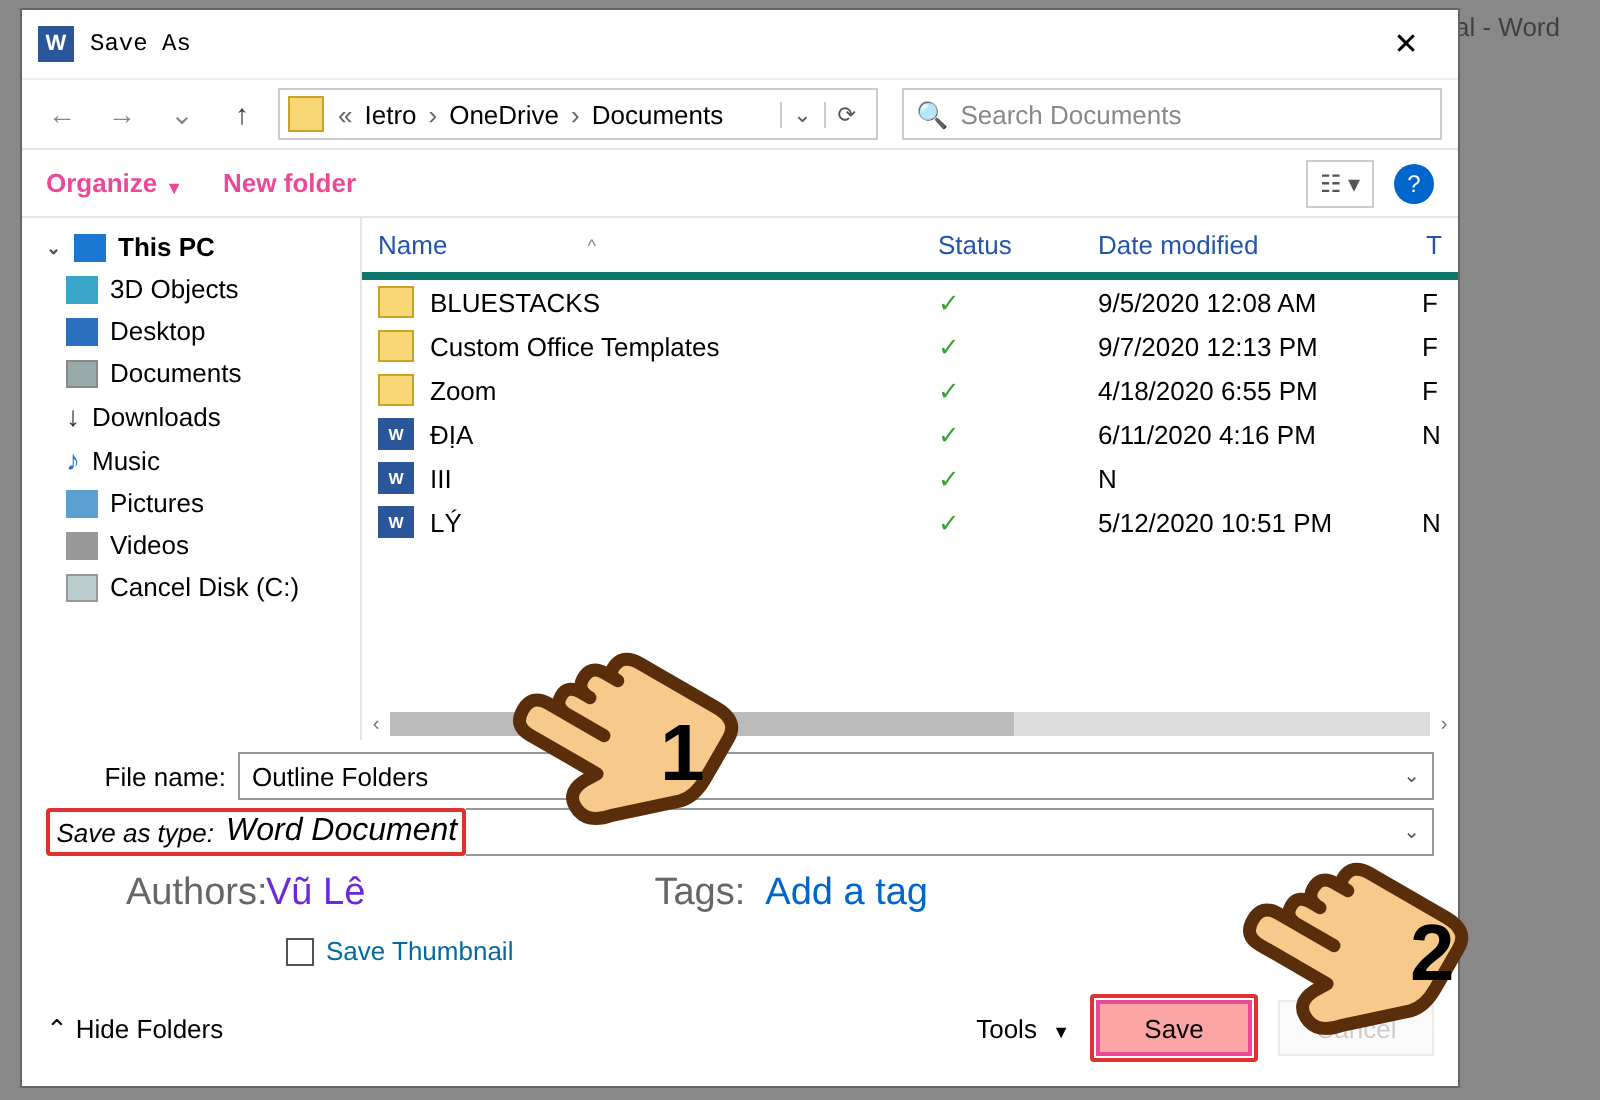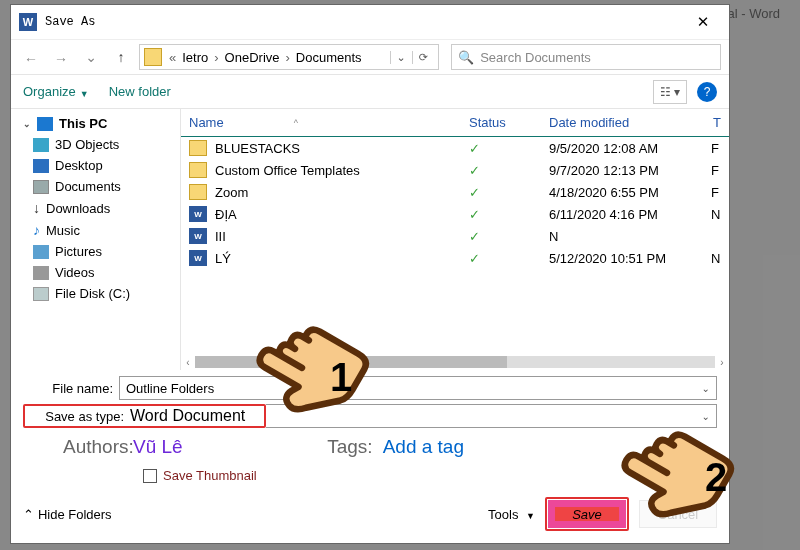--- a/index.html
+++ b/index.html
@@ -17,21 +17,21 @@
   .nav-arrow.enabled { color: #333; }
   .breadcrumb { flex: 0 0 auto; width: 300px; height: 26px; border: 1px solid #ccc; display: flex; align-items: center; font-size: 13px; padding: 0 4px; }
   .bc-icon { width: 18px; height: 18px; background: #f8d775; border: 1px solid #caa22a; margin-right: 4px; }
   .bc-seg { padding: 0 3px; cursor: pointer; }
   .bc-chev { padding: 0 3px; color: #666; }
   .bc-drop { margin-left: auto; display: flex; align-items: center; }
   .bc-drop span { padding: 0 6px; border-left: 1px solid #ccc; font-size: 11px; color: #555; cursor: pointer; }
   .search-box { flex: 1; height: 26px; border: 1px solid #ccc; margin-left: 6px; display: flex; align-items: center; padding: 0 6px; font-size: 13px; color: #888; }
   .search-icon { margin-right: 6px; font-size: 13px; }
   .toolbar { height: 34px; display: flex; align-items: center; padding: 0 12px; gap: 20px; border-bottom: 1px solid #e5e5e5; }
-  .tool-link { color: #0f766e; font-size: 13px; cursor: pointer; display: flex; align-items: flex-end; }
+  .tool-link { color: #ec4899; font-size: 13px; cursor: pointer; display: flex; align-items: flex-end; font-weight: bold; }
   .tool-drop { margin-left: 4px; font-size: 9px; }
   .tool-right { margin-left: auto; display: flex; align-items: center; gap: 10px; }
   .view-icon { width: 34px; height: 24px; border: 1px solid #ccc; font-size: 12px; display: flex; align-items: center; justify-content: center; color: #555; cursor: pointer; }
   .help-icon { width: 20px; height: 20px; border-radius: 50%; background: #0066cc; color: #fff; font-size: 12px; display: flex; align-items: center; justify-content: center; cursor: pointer; }
   .body-area { flex: 1; display: flex; min-height: 0; }
   .sidebar { width: 170px; border-right: 1px solid #e5e5e5; overflow: hidden; padding: 4px 0; }
   .side-item { font-size: 13px; padding: 3px 8px 3px 22px; display: flex; align-items: center; gap: 6px; cursor: pointer; white-space: nowrap; }
   .side-item.bold { font-weight: 600; padding-left: 8px; }
   .side-icon { width: 16px; height: 14px; display: inline-block; flex-shrink: 0; }
   .ic-pc { background: #1b78d0; }
@@ -39,21 +39,21 @@
   .ic-desk { background: #2b6fbf; }
   .ic-docs { background: #9aa; border: 1px solid #888; }
   .ic-down { font-size: 14px; color: #333; }
   .ic-music { color: #1b78d0; font-size: 14px; }
   .ic-pic { background: #5aa0d0; }
   .ic-vid { background: #999; }
   .ic-disk { background: #bcc; border: 1px solid #999; }
   .side-caret { position: absolute; left: 12px; font-size: 9px; color: #555; }
   .side-item.bold { position: relative; padding-left: 26px; }
   .filepane { flex: 1; display: flex; flex-direction: column; min-width: 0; }
-  .headers { display: flex; font-size: 13px; color: #2255aa; padding: 6px 8px; border-bottom: 1px solid #0f766e; justify-content: center; }
+  .headers { display: flex; font-size: 13px; color: #2255aa; padding: 6px 8px; border-bottom: 4px solid #0f766e; justify-content: center; }
   .col-name { flex: 0 0 280px; display: flex; align-items: center; }
   .col-status { flex: 0 0 80px; }
   .col-date { flex: 1; }
   .sort-ind { margin-left: 70px; font-size: 9px; color: #888; }
   .file-row { display: flex; font-size: 13px; padding: 3px 8px; align-items: center; cursor: pointer; }
   .file-icon { width: 18px; height: 16px; margin-right: 8px; display: inline-flex; align-items: center; justify-content: center; flex-shrink: 0; }
   .folder-ic { background: #f8d775; border: 1px solid #caa22a; }
   .word-ic { background: #2b579a; color: #fff; font-size: 8px; font-weight: bold; }
   .fn { flex: 0 0 254px; white-space: nowrap; overflow: hidden; }
   .fs { flex: 0 0 80px; color: #3aa03a; }
@@ -62,34 +62,34 @@
   .scroll-area { height: 16px; display: flex; align-items: center; margin-top: auto; }
   .scroll-lt { width: 14px; text-align: center; font-size: 10px; color: #777; }
   .scroll-track { flex: 1; height: 12px; background: #ddd; position: relative; }
   .scroll-thumb { position: absolute; left: 0; width: 60%; height: 100%; background: #bbb; }
   .scroll-rt { width: 14px; text-align: center; font-size: 10px; color: #777; }
   .bottom { padding: 6px 12px 8px 12px; }
   .form-row { display: flex; align-items: center; margin-bottom: 4px; }
   .form-label { width: 96px; text-align: right; font-size: 13px; padding-right: 6px; }
   .form-field { flex: 1; height: 24px; border: 1px solid #999; background: #fff; font-size: 13px; padding: 0 6px; display: flex; align-items: center; justify-content: space-between; }
   .dd-arrow { font-size: 10px; color: #555; }
-  .highlight1 { border: 2px solid #e03030; border-radius: 2px; padding: 1px 19px; }
+  .highlight1 { border: 2px solid #e03030; border-radius: 2px; padding: 1px 2px; font-style: italic; }
   .meta-row { display: flex; font-size: 19px; padding: 4px 0 8px 40px; gap: 10px; align-items: center; }
   .meta-label { color: #666; width: 60px; text-align: right; }
   .meta-val { color: #6d28d9; }
   .meta-link { color: #0066cc; cursor: pointer; }
   .meta-tags { margin-left: 120px; }
   .thumb-row { display: flex; align-items: center; padding: 2px 0 10px 120px; font-size: 13px; }
   .checkbox { width: 14px; height: 14px; border: 1px solid #555; margin-right: 6px; cursor: pointer; }
-  .thumb-label { color: #7f1d1d; }
+  .thumb-label { color: #0369a1; }
   .footer { display: flex; align-items: center; padding: 4px 0; gap: 10px; }
   .hide-folders { font-size: 13px; cursor: pointer; display: flex; align-items: center; gap: 4px; }
   .tools-link { margin-left: auto; font-size: 13px; cursor: pointer; }
   .btn { width: 78px; height: 28px; border: 1px solid #999; background: #e8e8e8; font-size: 13px; display: flex; align-items: center; justify-content: center; cursor: pointer; }
-  .btn.primary { border: 7px solid #ec4899; background: #ef4444; font-style: italic; }
+  .btn.primary { border: 2px solid #ec4899; background: #fca5a5; }
   .highlight2 { border: 2px solid #e03030; border-radius: 2px; padding: 1px; }
   
   .hand { position: absolute; width: 130px; height: 130px; }
   .hand svg { width: 100%; height: 100%; }
   .hand-label { position: absolute; font-size: 40px; font-weight: 900; color: #000; }
 </style>
 </head>
 <body>
 
 <div class="backdrop">
@@ -171,21 +171,21 @@
       <div class="side-item">
           <span class="side-icon ic-pic"></span>
           <span>Pictures</span>
         </div>
       <div class="side-item">
           <span class="side-icon ic-vid"></span>
           <span>Videos</span>
         </div>
       <div class="side-item">
           <span class="side-icon ic-disk"></span>
-          <span>File Disk (C:)</span>
+          <span>Cancel Disk (C:)</span>
         </div>
     </div>
 
     <div class="filepane">
       <div class="headers">
         <div class="col-name">
             <span>Name</span>
             <span class="sort-ind">^</span>
           </div>
         <div class="col-status">Status</div>

